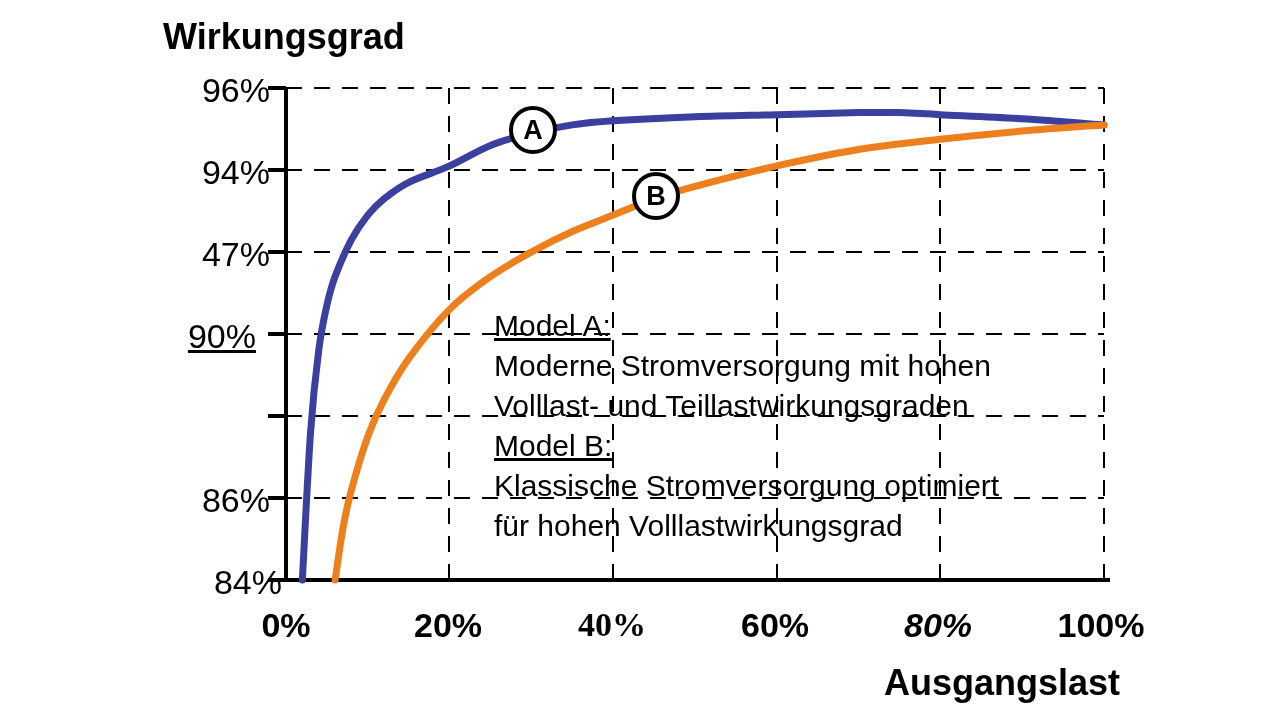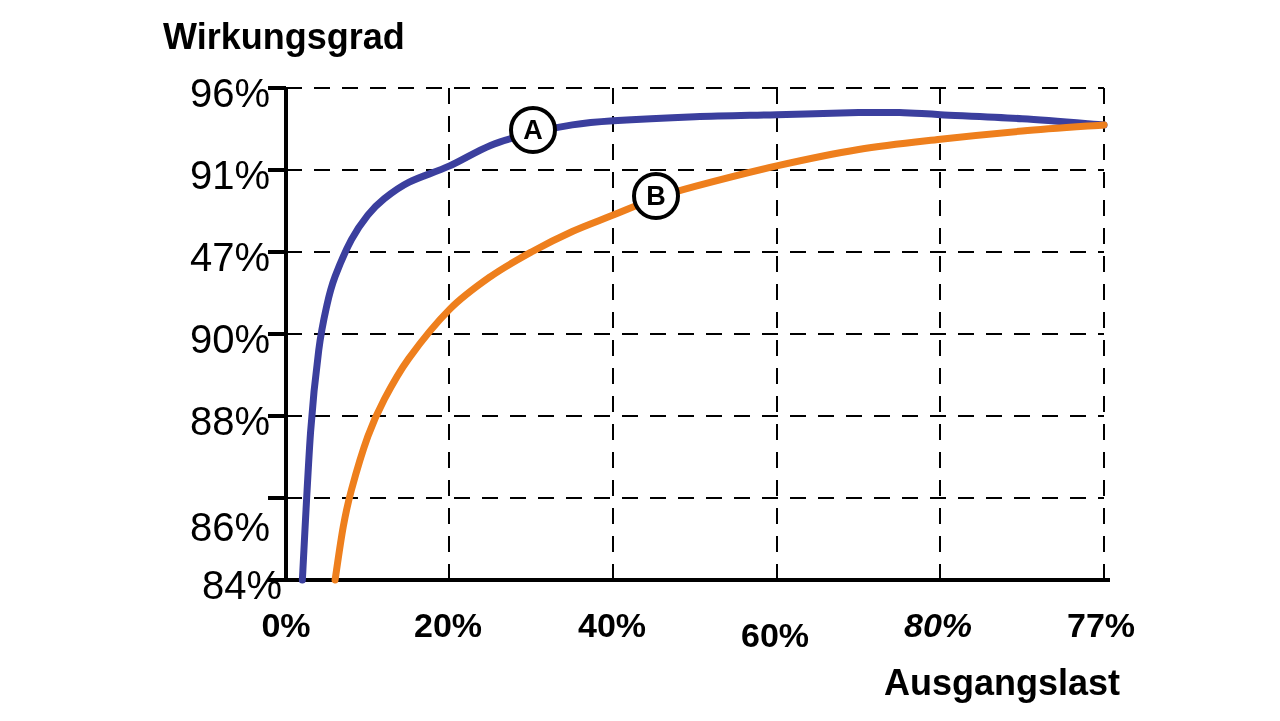--- a/index.html
+++ b/index.html
@@ -31,21 +31,21 @@
   #ylabel-title {
     left: 163px;
     top: 16px;
   }
   #xlabel-title {
     left: 884px;
     top: 662px;
   }
   .ytick {
     position: absolute;
-    font-size: 40px;
+    font-size: 34px;
     text-align: right;
     width: 120px;
     white-space: nowrap;
   }
   .xtick {
     position: absolute;
     font-size: 34px;
     font-weight: bold;
     text-align: center;
     width: 140px;
@@ -83,33 +83,32 @@
 </style>
 </head>
 <body>
 
 <div id="chart-root">
 
   <div class="axis-title" id="ylabel-title">Wirkungsgrad</div>
   <div class="axis-title" id="xlabel-title">Ausgangslast</div>
 
   <div class="ytick" style="left:162px; top:563px;">84%</div>
-  <div class="ytick" style="left:150px; top:481px;margin-top:24px;">86%</div>
-  <div class="ytick" style="left:150px; top:399px;">88%</div>
-  <div class="ytick" style="left:150px; top:317px;">90%</div>
+  <div class="ytick" style="left:150px; top:481px;">86%</div>
+  <div class="ytick" style="left:136px; top:317px;text-decoration:underline;">90%</div>
   <div class="ytick" style="left:150px; top:235px;">47%</div>
-  <div class="ytick" style="left:150px; top:153px;">91%</div>
+  <div class="ytick" style="left:150px; top:153px;">94%</div>
   <div class="ytick" style="left:150px; top:71px;">96%</div>
 
   <div class="xtick" style="left:216px; top:606px;">0%</div>
   <div class="xtick" style="left:378px; top:606px;">20%</div>
-  <div class="xtick" style="left:542px; top:606px;">40%</div>
-  <div class="xtick" style="left:705px; top:606px;margin-top:10px;">60%</div>
+  <div class="xtick" style="left:542px; top:606px;font-family:Liberation Serif, serif;">40%</div>
+  <div class="xtick" style="left:705px; top:606px;">60%</div>
   <div class="xtick" style="left:868px; top:606px;font-style:italic;">80%</div>
-  <div class="xtick" style="left:1031px; top:606px;">77%</div>
+  <div class="xtick" style="left:1031px; top:606px;">100%</div>
 
   <svg id="plot-svg" width="1280" height="721">
 
     <g id="gridlines" stroke="#000000" stroke-width="2" stroke-dasharray="16,12" fill="none">
 
       <line x1="286" y1="498" x2="1104" y2="498"></line>
       <line x1="286" y1="416" x2="1104" y2="416"></line>
       <line x1="286" y1="334" x2="1104" y2="334"></line>
       <line x1="286" y1="252" x2="1104" y2="252"></line>
       <line x1="286" y1="170" x2="1104" y2="170"></line>
@@ -139,14 +138,22 @@
     <path id="series-a-path" fill="none" stroke="#3b3f9e" stroke-width="7" stroke-linecap="round" stroke-linejoin="round" d="M 302.36 580.00 C 303.72 555.40, 307.81 470.67, 310.54 432.40 C 313.27 394.13, 315.99 371.58, 318.72 350.40 C 321.45 329.22, 324.17 317.60, 326.90 305.30 C 329.63 293.00, 330.99 287.53, 335.08 276.60 C 339.17 265.67, 345.99 249.95, 351.44 239.70 C 356.89 229.45, 362.35 221.93, 367.80 215.10 C 373.25 208.27, 377.34 204.17, 384.16 198.70 C 390.98 193.23, 397.79 187.77, 408.70 182.30 C 419.61 176.83, 435.97 172.05, 449.60 165.90 C 463.23 159.75, 476.87 150.87, 490.50 145.40 C 504.13 139.93, 517.77 136.52, 531.40 133.10 C 545.03 129.68, 558.67 126.95, 572.30 124.90 C 585.93 122.85, 592.75 122.17, 613.20 120.80 C 633.65 119.43, 667.73 117.73, 695.00 116.70 C 722.27 115.68, 749.53 115.33, 776.80 114.65 C 804.07 113.97, 838.15 112.94, 858.60 112.60 C 879.05 112.26, 885.87 112.26, 899.50 112.60 C 913.13 112.94, 919.95 113.63, 940.40 114.65 C 960.85 115.68, 994.93 117.04, 1022.20 118.75 C 1049.47 120.46, 1090.37 123.88, 1104.00 124.90"></path>
     <path id="series-b-path" fill="none" stroke="#ee7f1d" stroke-width="7" stroke-linecap="round" stroke-linejoin="round" d="M 335.08 580.00 C 336.44 571.12, 340.53 541.73, 343.26 526.70 C 345.99 511.67, 347.35 504.83, 351.44 489.80 C 355.53 474.77, 362.35 451.53, 367.80 436.50 C 373.25 421.47, 377.34 412.58, 384.16 399.60 C 390.98 386.62, 397.79 373.63, 408.70 358.60 C 419.61 343.57, 435.97 323.07, 449.60 309.40 C 463.23 295.73, 476.87 286.17, 490.50 276.60 C 504.13 267.03, 517.77 259.52, 531.40 252.00 C 545.03 244.48, 558.67 237.65, 572.30 231.50 C 585.93 225.35, 599.57 220.57, 613.20 215.10 C 626.83 209.63, 640.47 203.48, 654.10 198.70 C 667.73 193.92, 674.55 191.87, 695.00 186.40 C 715.45 180.93, 749.53 172.05, 776.80 165.90 C 804.07 159.75, 831.33 153.94, 858.60 149.50 C 885.87 145.06, 913.13 142.33, 940.40 139.25 C 967.67 136.17, 994.93 133.44, 1022.20 131.05 C 1049.47 128.66, 1090.37 125.93, 1104.00 124.90"></path>
 
     <circle cx="533" cy="130" r="22" fill="#ffffff" stroke="#000000" stroke-width="4"></circle>
     <circle cx="656" cy="196" r="22" fill="#ffffff" stroke="#000000" stroke-width="4"></circle>
   </svg>
 
   <div class="marker-label" style="left:514px; top:111px;">A</div>
   <div class="marker-label" style="left:637px; top:177px;">B</div>
 
+  <div id="annotation-block">
+    <div class="hdr">Model A:</div>
+    <div class="ln">Moderne Stromversorgung mit hohen</div>
+    <div class="ln">Volllast- und Teillastwirkungsgraden</div>
+    <div class="hdr">Model B:</div>
+    <div class="ln">Klassische Stromversorgung optimiert</div>
+    <div class="ln">für hohen Volllastwirkungsgrad</div>
+  </div>
 
 </div>
 
 </body></html>

